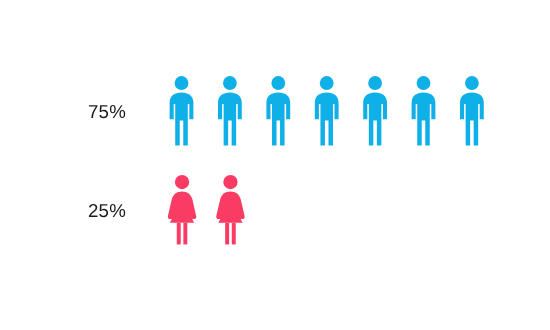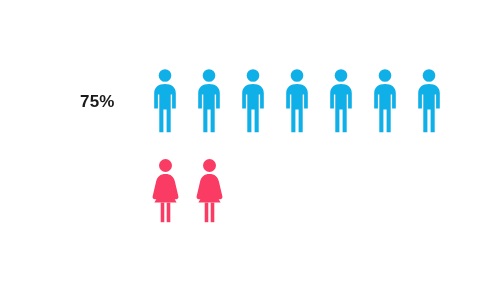--- a/index.html
+++ b/index.html
@@ -40,21 +40,21 @@
     flex: 0 0 auto;
   }
   .figure-cell svg {
     display: block;
     position: absolute;
     left: 0;
     top: 0;
   }
   .pct-label {
     position: absolute;
-    font-weight: bold;
+    font-weight: normal;
     font-size: 17px;
     letter-spacing: 0.2px;
     color: #1a1a1a;
     white-space: nowrap;
     text-align: left;
   }
   #label-male {
     left: 80px;
     top: 92px;
   }
@@ -130,20 +130,21 @@
       <svg width="44" height="65" viewBox="0 0 44 65" xmlns="http://www.w3.org/2000/svg">
         <g fill="#0FAFE8">
           <circle cx="13" cy="7.5" r="6.3"></circle>
           <path d="M13 16 C6.6 16 2.2 19.2 2.2 25.2 L2.2 40.5 L5.9 40.5 L5.9 26.6 L7.3 26.6 L7.3 64.2 L11.4 64.2 L11.4 41.6 L14.6 41.6 L14.6 64.2 L18.7 64.2 L18.7 26.6 L20.1 26.6 L20.1 40.5 L23.8 40.5 L23.8 25.2 C23.8 19.2 19.4 16 13 16 Z"></path>
         </g>
       </svg>
     </div>
 
   </div>
 
+  <div class="pct-label" id="label-female" style="color: rgb(26, 26, 26);">25%</div>
 
   <div class="pictogram-row" id="row-female">
 
     <div class="figure-cell">
       <svg width="44" height="65" viewBox="0 0 44 65" xmlns="http://www.w3.org/2000/svg">
         <g fill="#FA3C64">
           <circle cx="13.5" cy="7.5" r="6.5"></circle>
           <path d="M13.5 16 C8.4 16 5.3 18.6 4.1 23.4 L0.6 38.6 C0.3 40.1 1.2 41.2 2.7 41.2 L4.3 41.2 L2.4 44.6 L24.6 44.6 L22.7 41.2 L24.3 41.2 C25.8 41.2 26.7 40.1 26.4 38.6 L22.9 23.4 C21.7 18.6 18.6 16 13.5 16 Z"></path>
           <rect x="8.7" y="44.6" width="3.6" height="19.6"></rect>
           <rect x="14.7" y="44.6" width="3.6" height="19.6"></rect>

